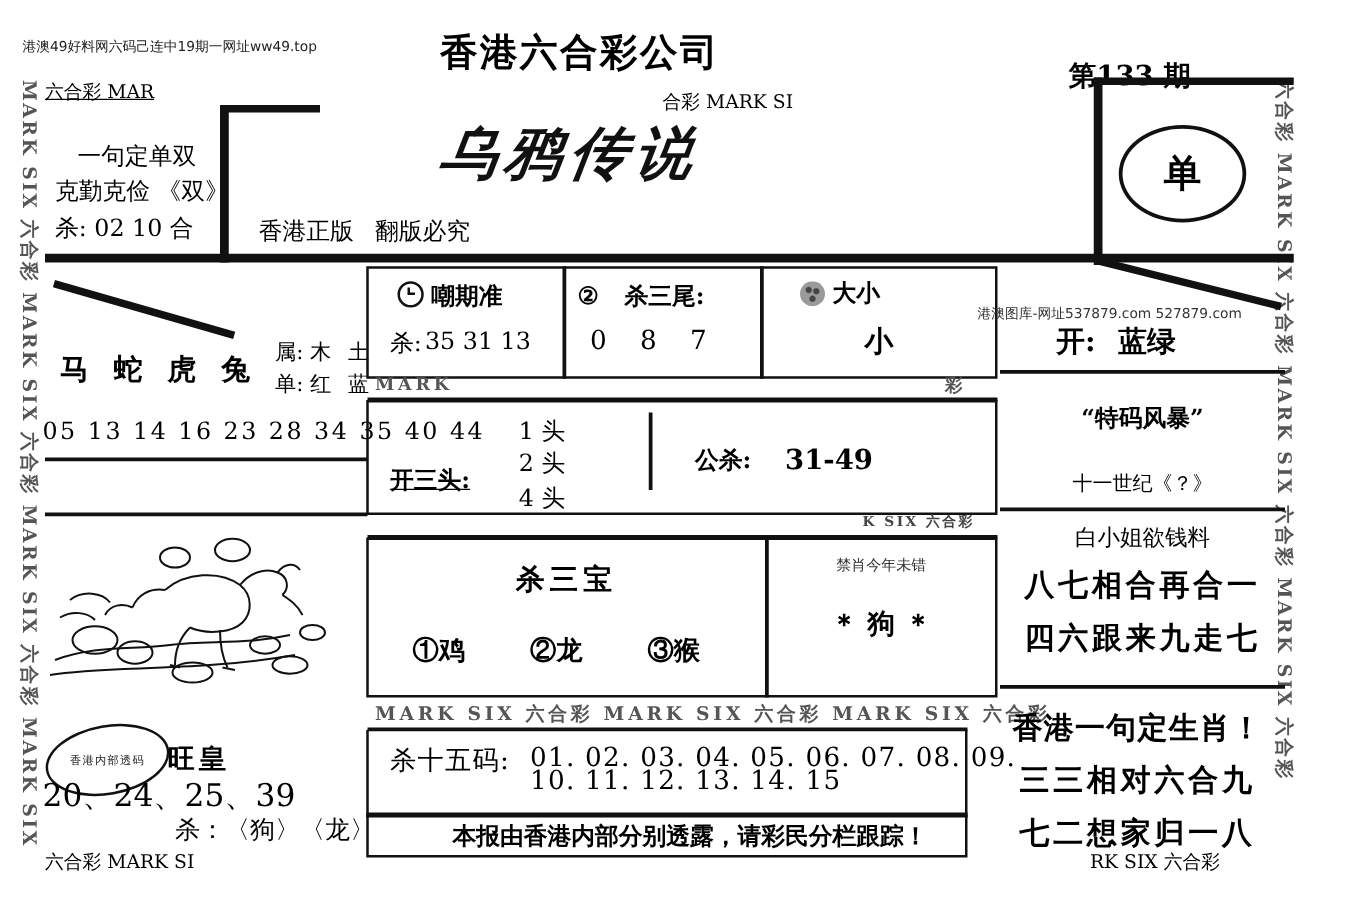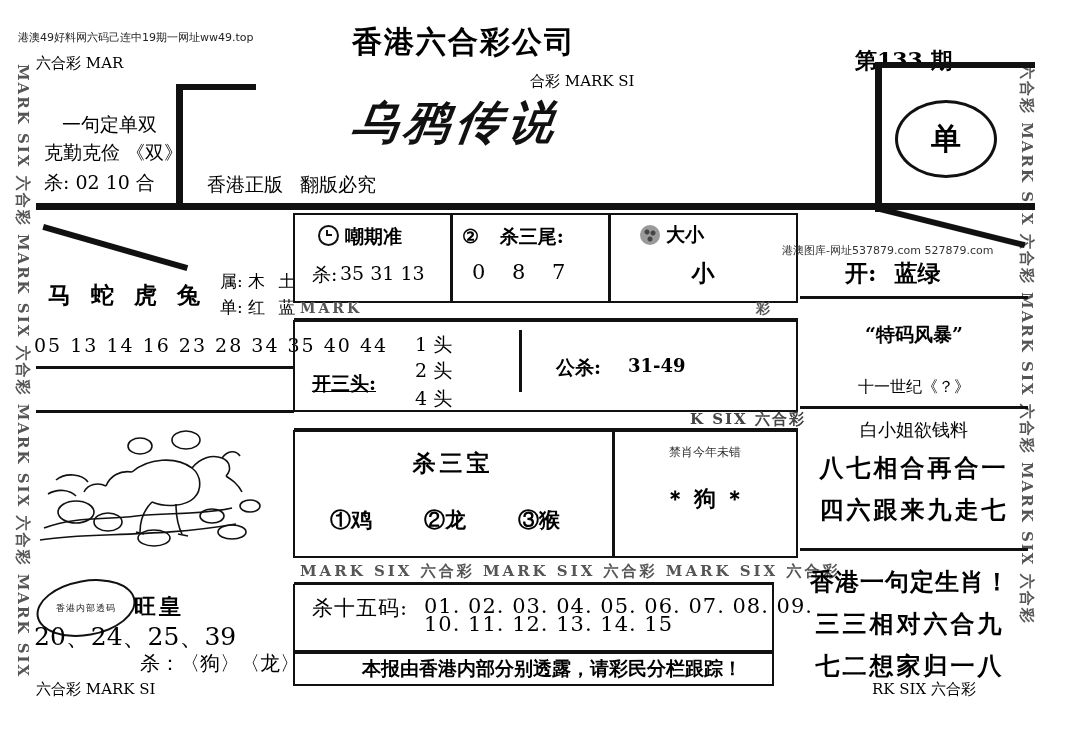--- a/index.html
+++ b/index.html
@@ -73,21 +73,21 @@
   }
 
   .rightline{
     font-family:"DejaVu Serif","Liberation Serif",serif;
     font-size:24px;font-weight:bold;letter-spacing:3px;text-align:center;
   }
   .rightsm{font-family:"DejaVu Serif","Liberation Serif",serif;font-size:16px;text-align:center;}
 
   .hsix{
     font-family:"DejaVu Serif","Liberation Serif",serif;
-    font-size:15px;font-weight:bold;color:#444;letter-spacing:2px;
+    font-size:11px;font-weight:bold;color:#444;letter-spacing:2px;
   }
 
   .bignum{
     font-family:"DejaVu Serif","Liberation Serif",serif;
     font-size:21px;letter-spacing:1px;
   }
 
   .oval{
     width:96px;height:52px;border:2px solid #111;border-radius:50%;
     transform:rotate(-10deg);
@@ -126,21 +126,21 @@
   <div class="rail right" style="left:1010px;">
     <div class="txt">六合彩 MARK SIX 六合彩 MARK SIX 六合彩 MARK SIX 六合彩</div>
   </div>
 
   <div class="abs topnote" style="left:18px;top:30px;">港澳49好料网六码己连中19期一网址ww49.top</div>
 
   <div class="abs maintitle" style="left:352px;top:22px;">香港六合彩公司</div>
 
   <div class="abs issue" style="left:855px;top:46px;">第133 期</div>
 
-  <div class="abs smalllabel" style="left:36px;top:54px;">六合彩 MAR</div>
+  <div class="abs smalllabel" style="left:36px;top:64px;text-decoration:underline;">六合彩 MAR</div>
   <div class="abs smalllabel" style="left:530px;top:72px;">合彩 MARK SI</div>
 
   <div class="abs brush" style="left:352px;top:92px;">乌鸦传说</div>
 
   <div class="abs circ-dan" style="left:895px;top:100px;">
     <span>单</span>
   </div>
 
   <div class="abs hbar" style="left:875px;top:62px;width:160px;height:6px;"></div>
   <div class="abs vbar" style="left:875px;top:62px;width:7px;height:150px;"></div>
@@ -199,21 +199,21 @@
 
   <div class="abs box" style="left:293px;top:320px;width:505px;height:92px;"></div>
   <div class="abs line" style="left:519px;top:330px;width:3px;height:62px;"></div>
 
   <div class="abs cell-b" style="left:312px;top:371px;text-decoration:underline;">开三头:</div>
   <div class="abs cell-t" style="left:415px;top:332px;">1 头</div>
   <div class="abs cell-t" style="left:415px;top:358px;">2 头</div>
   <div class="abs cell-t" style="left:415px;top:386px;">4 头</div>
 
   <div class="abs cell-b" style="left:556px;top:355px;">公杀:</div>
-  <div class="abs cell-b" style="left:628px;top:355px;font-size:18px;">31-49</div>
+  <div class="abs cell-b" style="left:628px;top:355px;font-size:22px;">31-49</div>
 
   <div class="abs rightsm" style="left:800px;top:322px;width:228px;font-size:19px;font-weight:bold;">“特码风暴”</div>
   <div class="abs rightsm" style="left:800px;top:377px;width:228px;">十一世纪《？》</div>
   <div class="abs line" style="left:800px;top:406px;width:228px;height:3px;"></div>
 
   <div class="abs hsix" style="left:690px;top:410px;">K SIX 六合彩</div>
   <div class="abs line" style="left:294px;top:428px;width:504px;height:3px;"></div>
 
   <div class="abs box" style="left:293px;top:430px;width:505px;height:128px;"></div>
   <div class="abs line" style="left:612px;top:430px;width:3px;height:128px;"></div>

